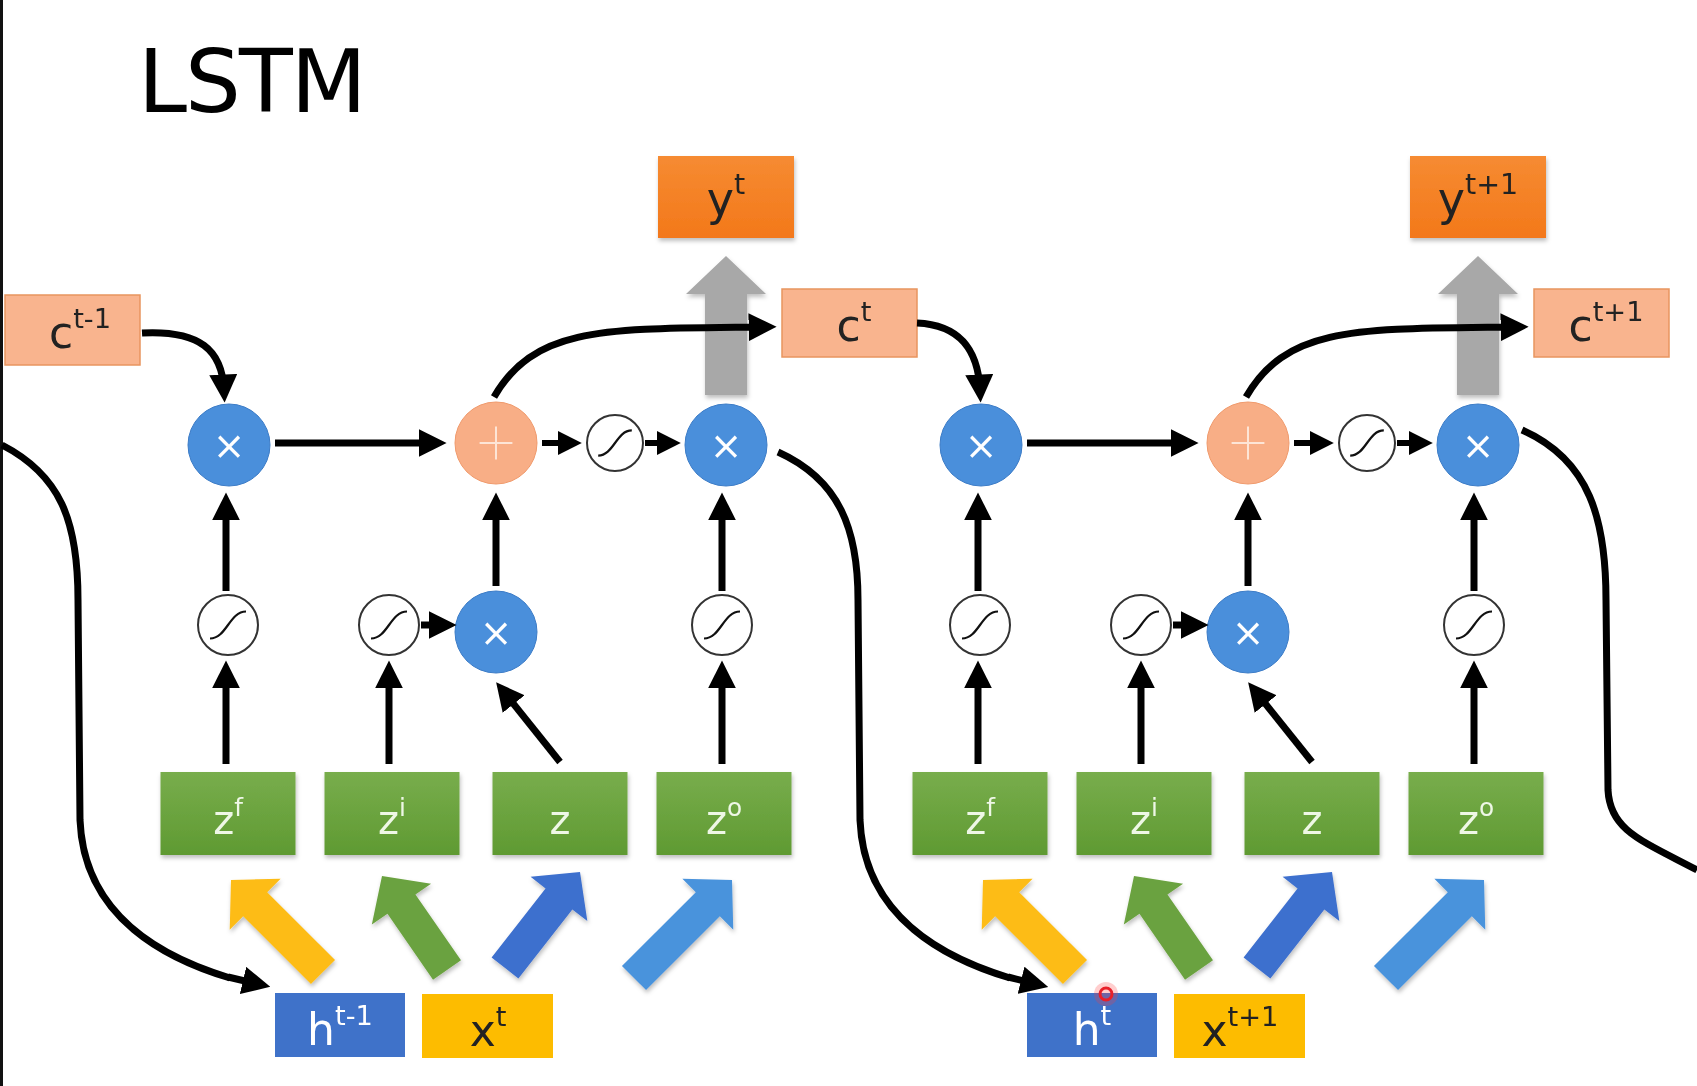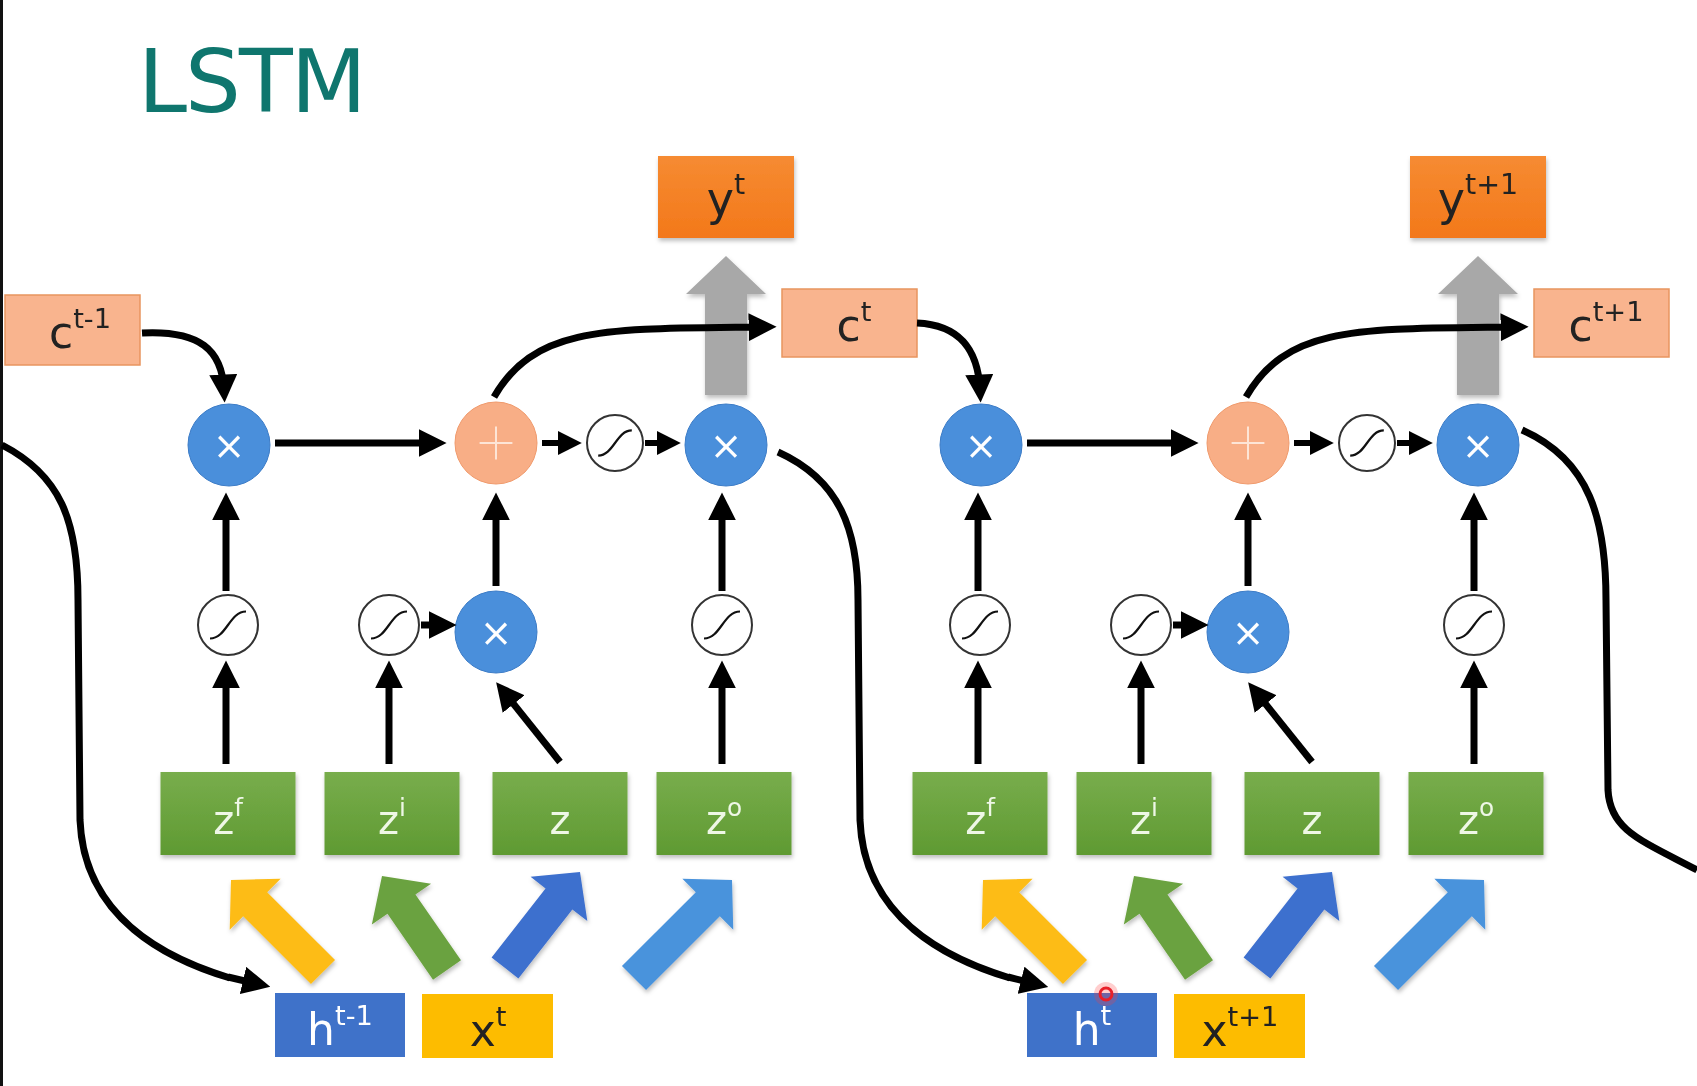--- a/index.html
+++ b/index.html
@@ -1,18 +1,18 @@
 <!DOCTYPE html>
 <html><head>
 <meta charset="utf-8">
 <style>
   html, body { margin: 0; padding: 0; background: #ffffff; }
   body { width: 1697px; height: 1086px; overflow: hidden; position: relative; font-family: "DejaVu Sans", sans-serif; }
   #left-border { position: absolute; left: 0; top: 0; width: 3px; height: 1086px; background: #111; }
-  #page-title { position: absolute; left: 138px; top: 30px; font-size: 88px; font-family: "DejaVu Sans", sans-serif; font-weight: normal; color: #0f766e; letter-spacing: -2px; }
+  #page-title { position: absolute; left: 138px; top: 30px; font-size: 88px; font-family: "DejaVu Sans", sans-serif; font-weight: normal; color: #000000; letter-spacing: -2px; }
   svg { position: absolute; left: 0; top: 0; }
   .lbl { font-family: "DejaVu Sans", sans-serif; }
 </style>
 </head>
 <body>
 
 <div id="left-border"></div>
 <div id="page-title">LSTM</div>
 
 <svg id="diagram" width="1697" height="1086" viewBox="0 0 1697 1086" xmlns="http://www.w3.org/2000/svg">

